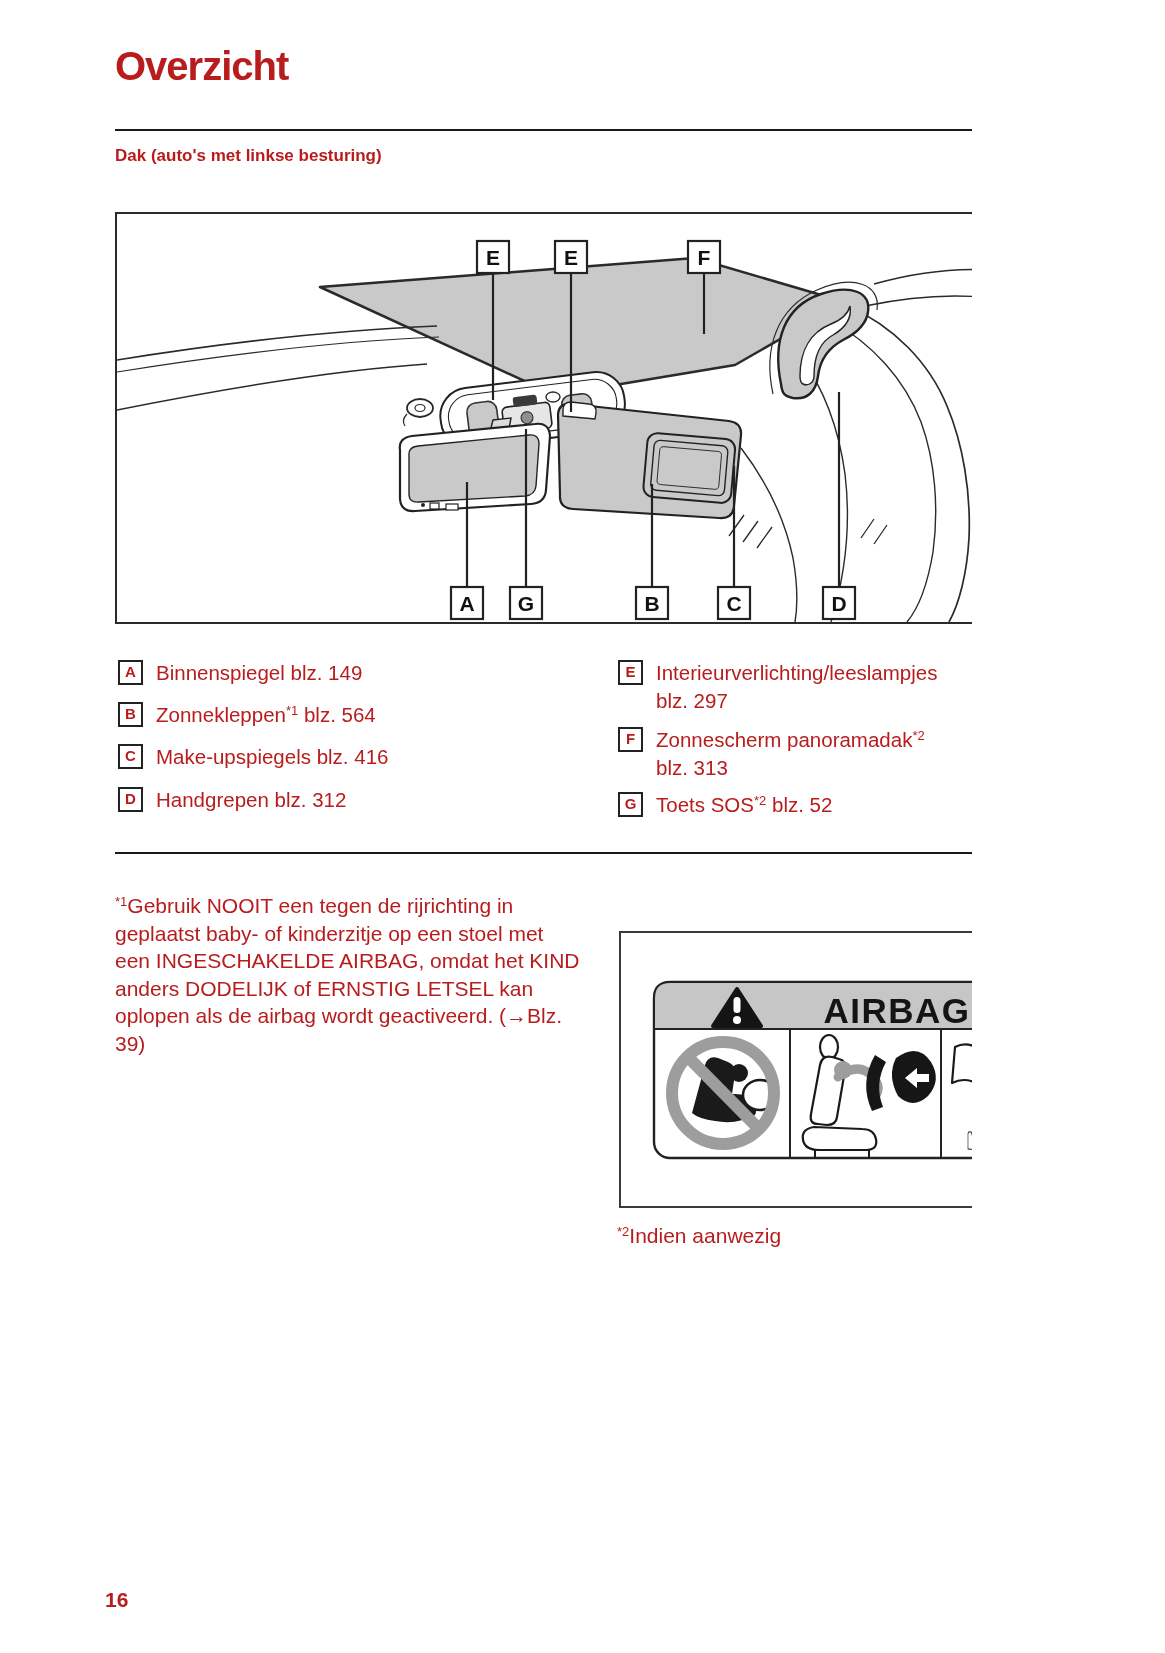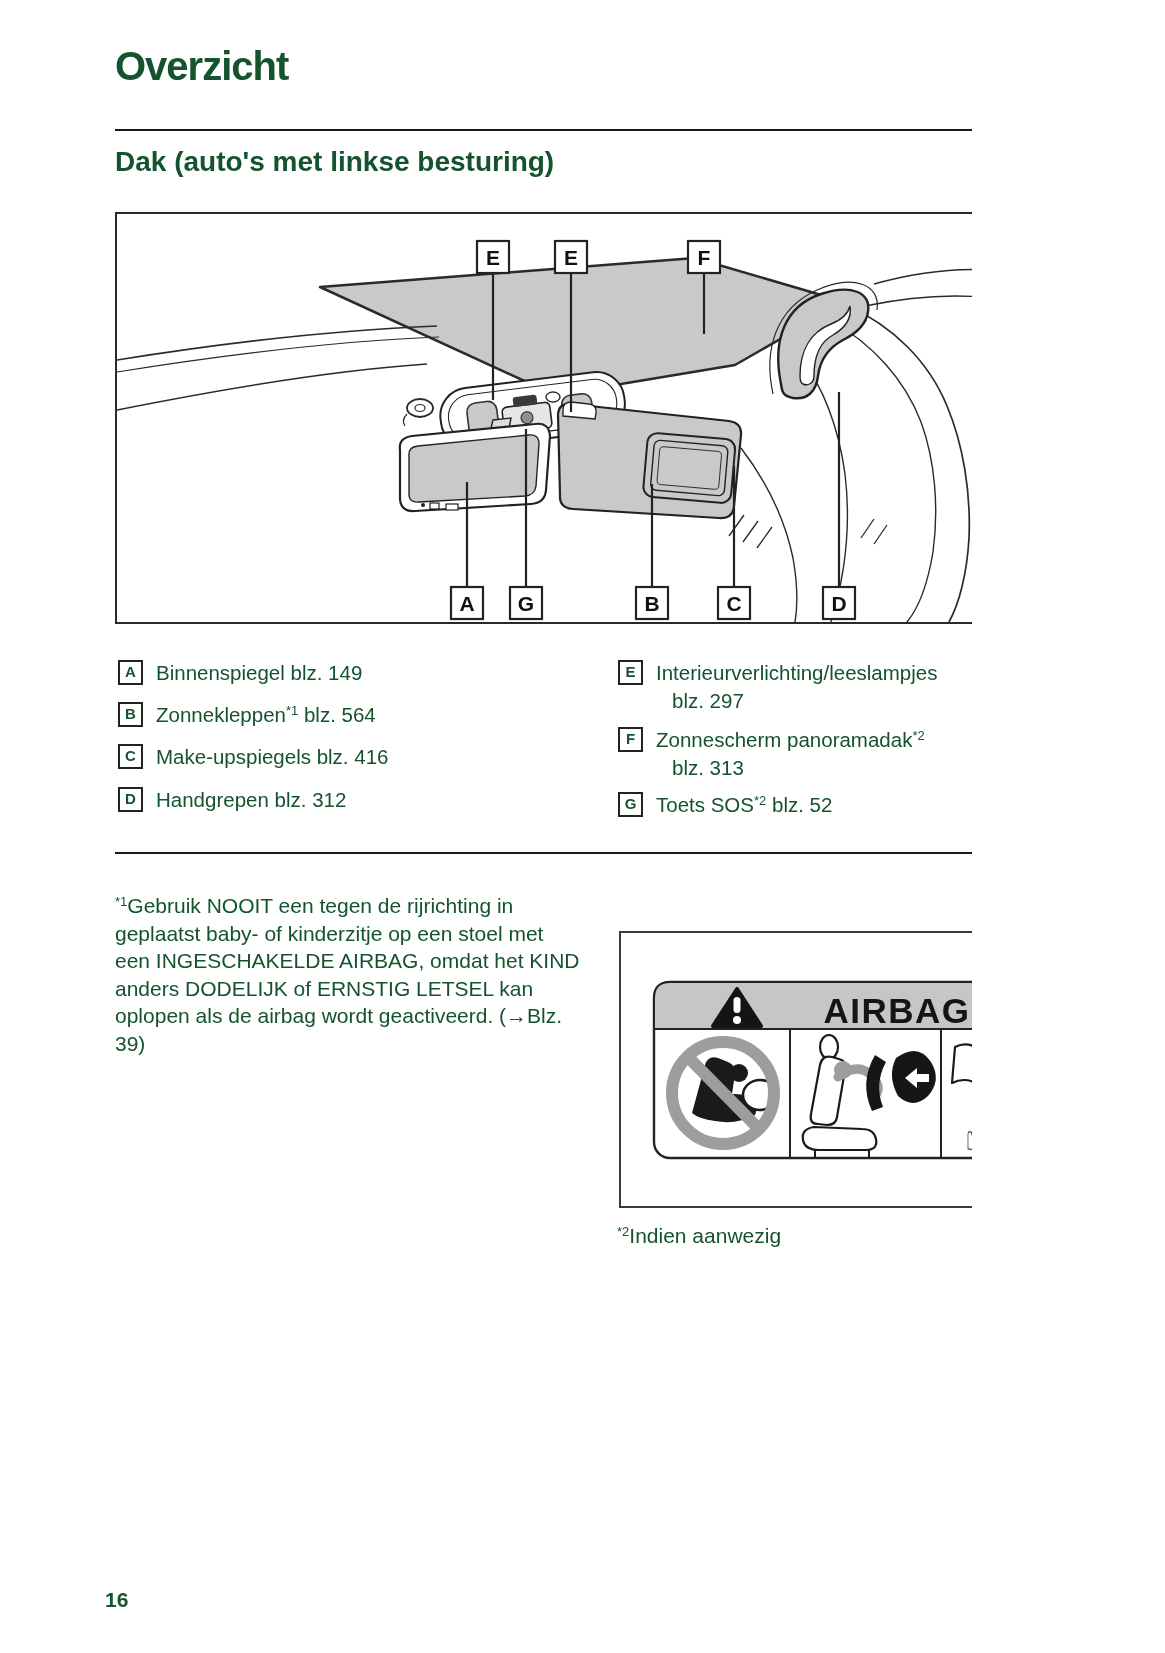--- a/index.html
+++ b/index.html
@@ -1,26 +1,26 @@
 <!DOCTYPE html>
 <html><head>
 <meta charset="utf-8">
 <style>
   html,body{margin:0;padding:0;background:#ffffff;}
   .page{position:relative;width:972px;height:1653px;background:#fff;
-        font-family:"Liberation Sans", sans-serif;color:#14532d;overflow:hidden;}
+        font-family:"Liberation Sans", sans-serif;color:#b91c1c;overflow:hidden;}
   .title{position:absolute;left:115px;top:44px;font-size:40px;font-weight:800;letter-spacing:-1px;}
   .rule{position:absolute;left:115px;width:935px;height:2px;background:#1a1a1a;}
-  .subtitle{position:absolute;left:115px;top:146px;font-size:28px;font-weight:700;}
+  .subtitle{position:absolute;left:115px;top:146px;font-size:17px;font-weight:700;}
   .frame{position:absolute;left:115px;top:212px;width:874px;height:408px;border:2px solid #2a2a2a;background:#fff;}
   .legend-row{position:absolute;display:flex;gap:13px;font-size:20.5px;line-height:25px;}
   .lb{flex:0 0 auto;width:25px;height:25px;border:2px solid #222;box-sizing:border-box;
       font-size:15px;font-weight:700;text-align:center;line-height:20px;background:#fff;}
   .ltext{white-space:nowrap;}
-  .line2{margin-left:54px;margin-top:3px;}
+  .line2{margin-left:38px;margin-top:3px;}
   sup.s{font-size:13px;vertical-align:7px;line-height:0;}
   .fn{position:absolute;left:115px;top:892px;width:468px;font-size:21px;line-height:27.5px;}
   .airbag-box{position:absolute;left:619px;top:931px;width:429px;height:277px;border:2px solid #3a3a3a;box-sizing:border-box;background:#fff;}
   .fn2{position:absolute;left:617px;top:1224px;font-size:21px;text-align:center;}
   .pageno{position:absolute;left:105px;top:1588px;font-size:21px;font-weight:700;}
   svg text.cl{font-family:"Liberation Sans",sans-serif;font-weight:700;font-size:21px;text-anchor:middle;fill:#111;}
   svg text.ab{font-family:"Liberation Sans",sans-serif;font-weight:700;font-size:35px;letter-spacing:1.5px;text-anchor:middle;fill:#141414;}
   svg text.hand{font-family:"DejaVu Sans",sans-serif;font-size:44px;text-anchor:middle;fill:#141414;}
 </style>
 </head>

